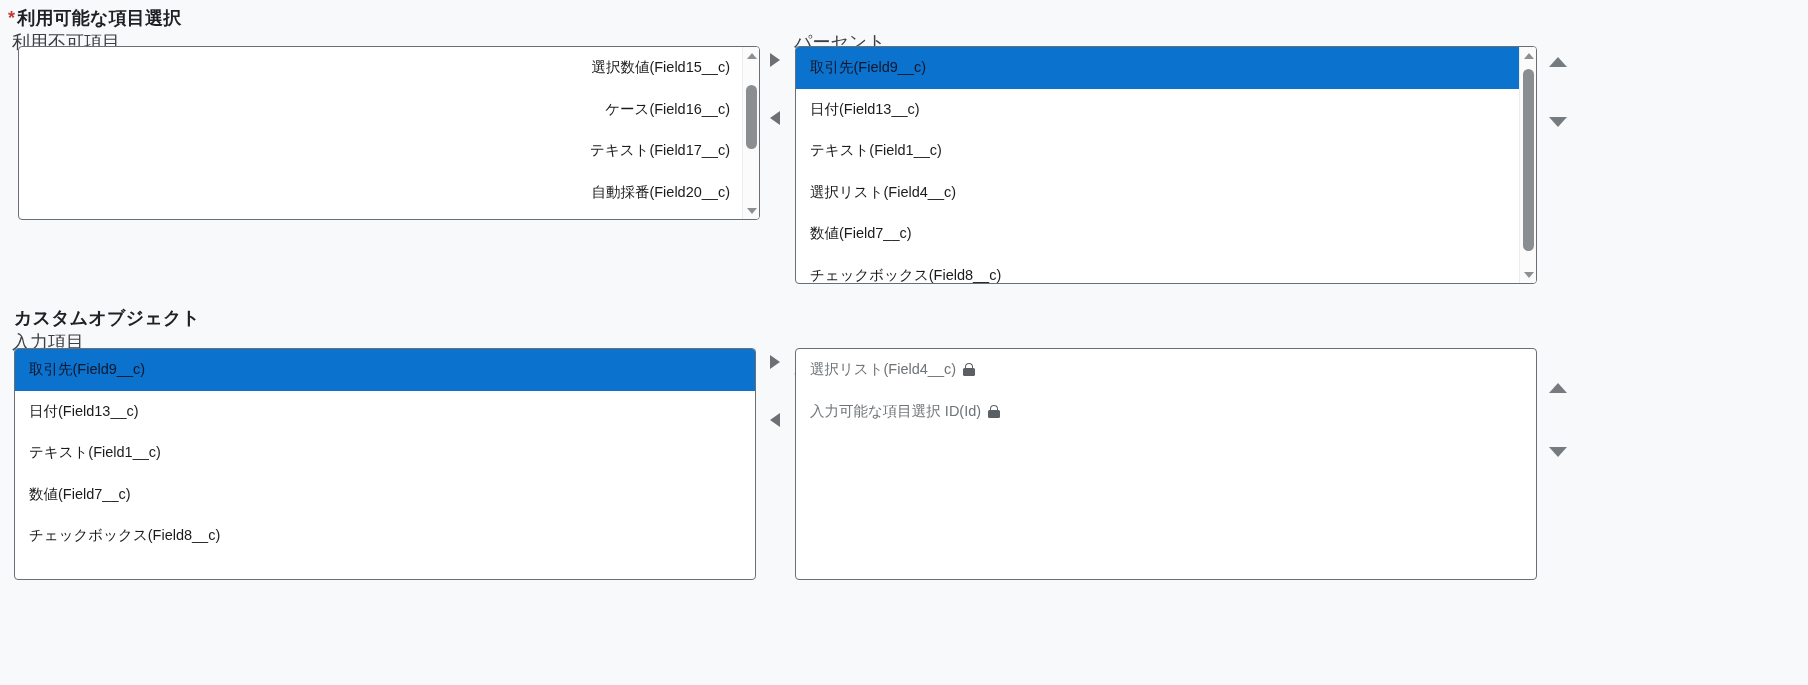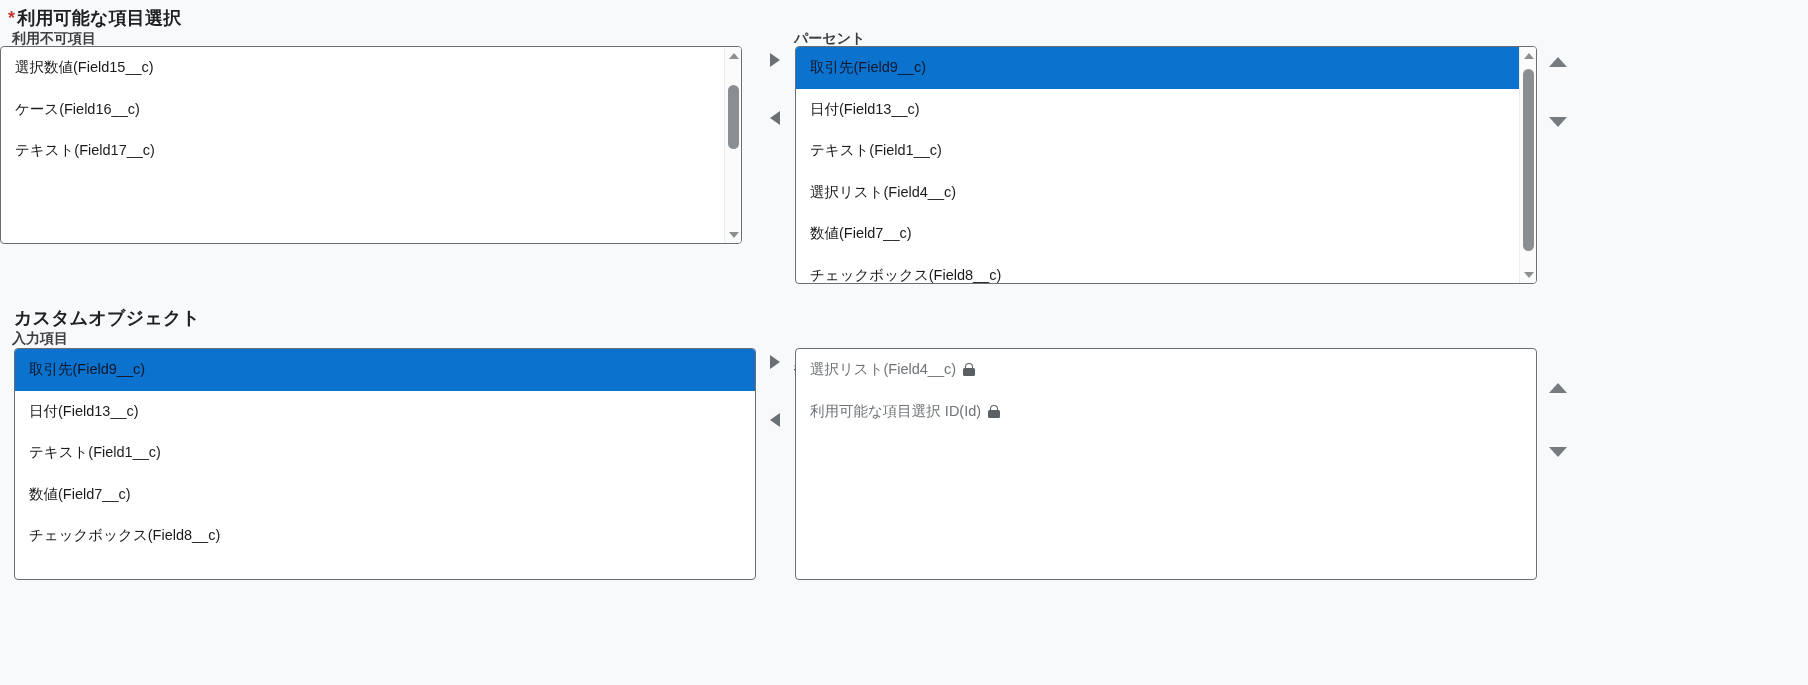--- a/index.html
+++ b/index.html
@@ -18,24 +18,23 @@
     font-size: 18px;
     font-weight: 700;
     color: #202124;
     letter-spacing: .2px;
     white-space: nowrap;
   }
   .req-star { color: #c23934; font-weight: 700; margin-right: 2px; }
 
   .field-label {
     position: absolute;
-    font-size: 14px;
+    font-size: 18px;
     color: #3c4043;
     white-space: nowrap;
-    font-weight: bold;
   }
 
   
   .listbox {
     position: absolute;
     background: #ffffff;
     border: 1px solid #6b6f73;
     border-radius: 4px;
     overflow: hidden;
   }
@@ -157,25 +156,26 @@
 <body>
 
 <div class="page">
 
   <div class="section-title" style="left:8px; top:6px;">
     <span class="req-star">*</span><span>利用可能な項目選択</span>
   </div>
 
   <div class="field-label" style="left:12px; top:30px;">利用不可項目</div>
 
-  <div class="listbox" style="left:0; top:46px; width:742px; height:198px;">
+  <div class="listbox" style="left:18px; top:46px; width:742px; height:174px;text-align:right;">
     <div class="list-inner" style="width:725px;">
       <div class="option">選択数値(Field15__c)</div>
       <div class="option">ケース(Field16__c)</div>
       <div class="option">テキスト(Field17__c)</div>
+      <div class="option">自動採番(Field20__c)</div>
 
     </div>
     <div class="vscroll">
       <div class="arrow up">
           <span class="tri up"></span>
         </div>
       <div class="thumb" style="top:38px; height:64px;"></div>
       <div class="arrow down">
           <span class="tri down"></span>
         </div>
@@ -237,21 +237,21 @@
     </div>
   <div class="xfer" style="left:763px; top:408px;">
       <span class="tri-l"></span>
     </div>
 
   <div class="field-label" style="left:794px; top:330px;margin-top:28px;">表示項目</div>
 
   <div class="listbox" style="left:795px; top:348px; width:742px; height:232px;">
     <div class="list-inner" style="width:740px;">
       <div class="option locked"><span>選択リスト(Field4__c)</span><span class="lock"><span class="shackle"></span><span class="body"></span></span></div>
-      <div class="option locked"><span>利用可能な項目選択 ID(Id)</span><span class="lock"><span class="shackle"></span><span class="body"></span></span></div>
+      <div class="option locked"><span>入力可能な項目選択 ID(Id)</span><span class="lock"><span class="shackle"></span><span class="body"></span></span></div>
     </div>
   </div>
 
   <div class="reorder" style="left:1545px; top:378px;">
       <span class="tri-u"></span>
     </div>
   <div class="reorder" style="left:1545px; top:442px;">
       <span class="tri-d"></span>
     </div>
 

